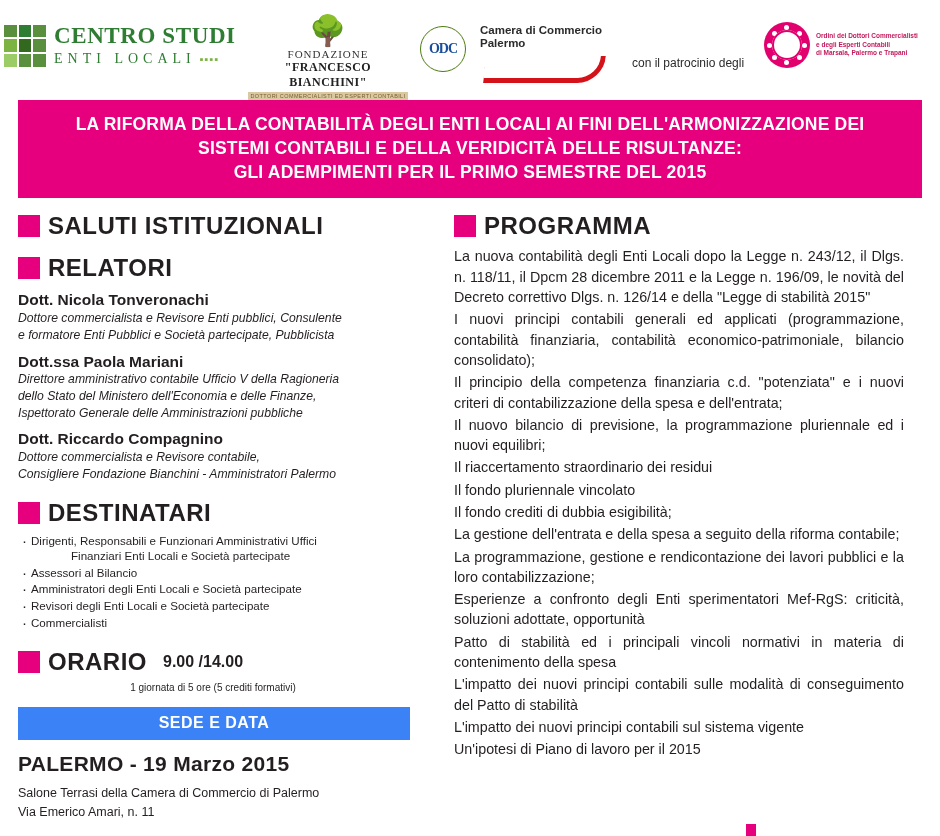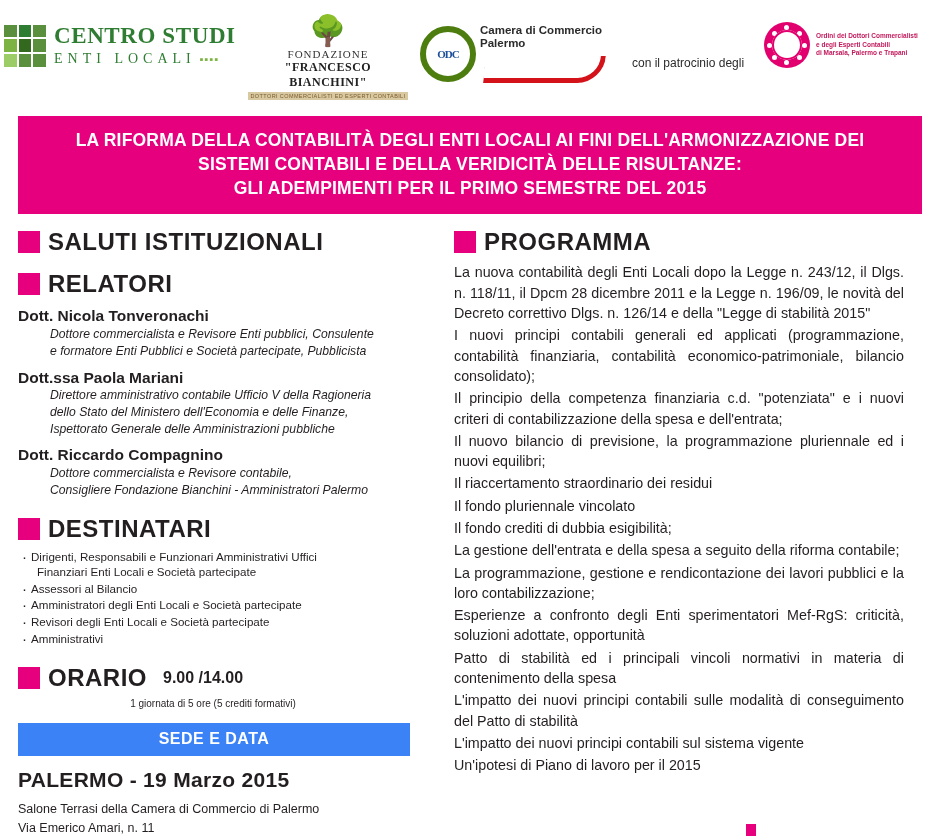--- a/index.html
+++ b/index.html
@@ -64,24 +64,24 @@
   .logo-fb { left: 248px; top: 16px; text-align: center; width: 160px; }
   .fb-tree { font-size: 30px; color: #3d8b3d; line-height: 1; }
   .fb-t1 { font-family: "Liberation Serif", serif; font-size: 11px; letter-spacing: 1px; color: #333; margin-top: 2px; }
   .fb-t2 { font-family: "Liberation Serif", serif; font-size: 12px; font-weight: bold; letter-spacing: 0.5px; color: #222; }
   .fb-t3 { font-size: 5.5px; letter-spacing: 0.4px; color: #7a5a2a; background: #d9c9a3; padding: 1px 2px; margin-top: 2px; }
 
   
   .logo-odc { left: 420px; top: 26px; }
   .odc-ring {
     width: 44px; height: 44px; border-radius: 50%;
-    border: 6px solid #4d7c0f;
+    border: 1px solid #4d7c0f;
     display: flex; align-items: center; justify-content: center;
     font-family: "Liberation Serif", serif;
-    font-weight: bold; font-size: 11px; color: #1b4f9c;
+    font-weight: bold; font-size: 14px; color: #1b4f9c;
     letter-spacing: -1px;
   }
 
   
   .logo-cc { left: 480px; top: 24px; width: 150px; }
   .cc-t { font-size: 11.5px; font-weight: bold; color: #2b2b2b; line-height: 1.15; }
   .cc-swoosh { margin-top: 6px; height: 18px; position: relative; }
   .cc-swoosh::before {
     content: "";
     position: absolute; left: 4px; top: 0;
@@ -119,21 +119,21 @@
   }
   .ord-text div { font-size: 6.5px; color: #c2185b; line-height: 1.35; font-weight: bold; }
   .ord-text div.ord-last { color: #c2185b; }
 
   
   .title-banner {
     background: #e6007e;
     color: #ffffff;
     text-align: center;
     padding: 12px 20px 14px 20px;
-    margin: 20px 18px 0 18px;
+    margin: 4px 18px 0 18px;
   }
   .title-banner div {
     font-size: 17.5px;
     font-weight: bold;
     line-height: 1.38;
     letter-spacing: 0.2px;
     text-transform: uppercase;
   }
 
   
@@ -170,40 +170,39 @@
     font-weight: bold;
     color: #231f20;
     line-height: 1.25;
   }
   .speaker-role {
     font-size: 12.2px;
     font-style: italic;
     color: #231f20;
     line-height: 1.3;
     margin-top: 1px;
-    margin-left: 32px;
   }
 
   .bullets { margin-top: 4px; }
   .bullets li {
     font-size: 11.6px;
     line-height: 1.35;
     list-style: none;
     position: relative;
     padding-left: 9px;
     margin-bottom: 1px;
   }
   .bullets li::before {
     content: "·";
     position: absolute;
     left: 0; top: -2px;
     font-size: 15px;
   }
   .bullets { padding: 0; margin-left: 4px; }
-  .bullets li .cont { display: block; padding-left: 6px; }
+  .bullets li .cont { display: block; padding-left: 6px; margin-left: 34px; }
 
   .orario-row { display: flex; align-items: center; }
   .orario-val {
     font-size: 16px;
     font-weight: bold;
     margin-left: 16px;
   }
   .orario-sub {
     font-size: 10px;
     text-align: center;
@@ -368,21 +367,21 @@
     </div>
 
     <ul class="bullets">
       <li>
         <span>Dirigenti, Responsabili e Funzionari Amministrativi Uffici</span>
         <span class="cont">Finanziari Enti Locali e Società partecipate</span>
       </li>
       <li>Assessori al Bilancio</li>
       <li>Amministratori degli Enti Locali e Società partecipate</li>
       <li>Revisori degli Enti Locali e Società partecipate</li>
-      <li>Amministrativi</li>
+      <li>Commercialisti</li>
     </ul>
 
     <div class="sec-head orario-row" style="margin-top:18px">
       <span class="sec-sq"></span>
       <span class="sec-title">ORARIO</span>
       <span class="orario-val">9.00 /14.00</span>
     </div>
     <div class="orario-sub">1 giornata di 5 ore (5 crediti formativi)</div>
 
     <div class="sede-bar">SEDE E DATA</div>

